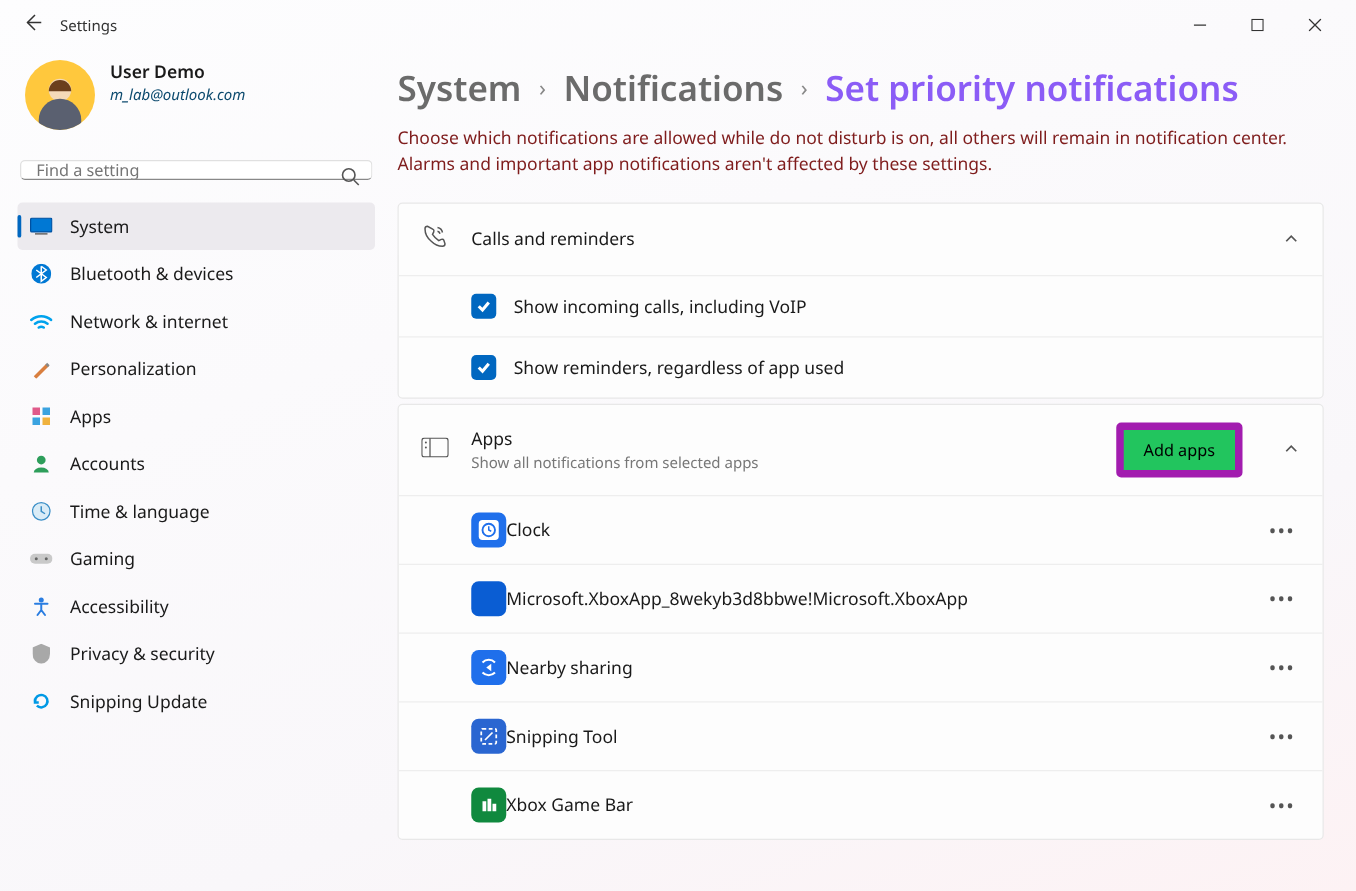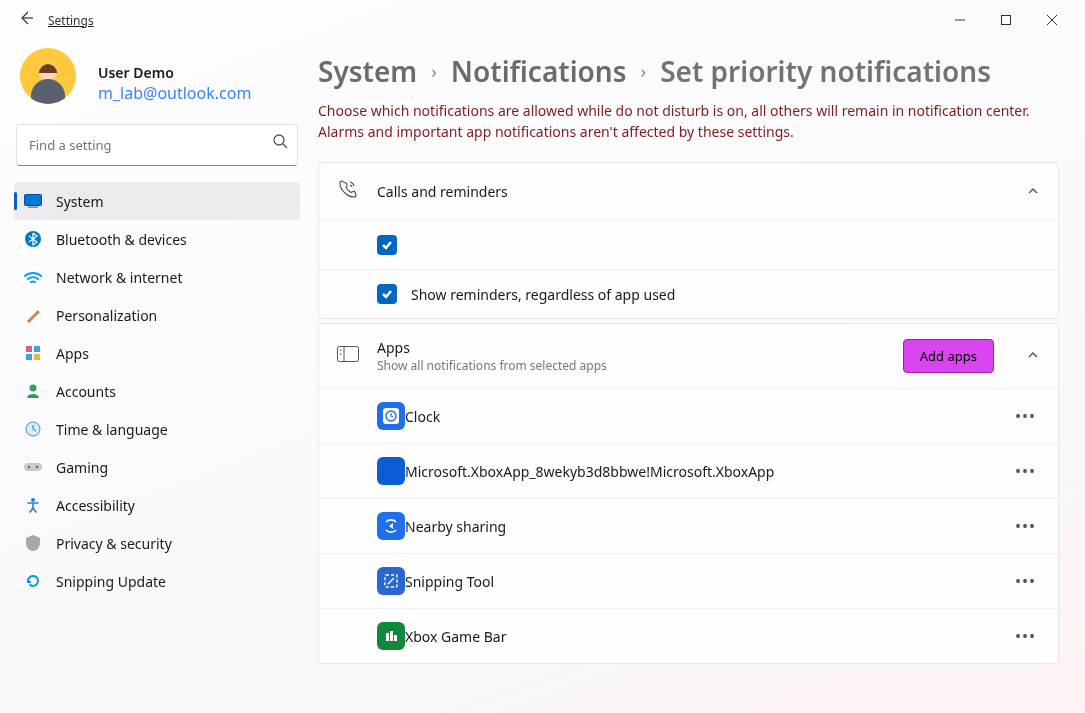--- a/index.html
+++ b/index.html
@@ -1,58 +1,58 @@
 <!DOCTYPE html>
 <html><head>
 <meta charset="utf-8">
 <style>
   * { box-sizing: border-box; margin: 0; padding: 0; font-family: "Segoe UI", system-ui, sans-serif; }
   body { background: linear-gradient(160deg, #fdfdfe 0%, #f9f7fa 70%, #fdf2f4 100%); color: #1a1a1a; width: 1085px; height: 713px; overflow: hidden; }
-  .titlebar { display: flex; align-items: center; height: 40px; padding: 0 10px; text-decoration: underline; }
+  .titlebar { display: flex; align-items: center; height: 40px; padding: 0 10px; }
   .titlebar .back { width: 32px; text-align: center; color: #555; cursor: pointer; font-size: 16px; }
   .titlebar .title { font-size: 12px; margin-left: 6px; color: #333; }
   .titlebar .spacer { flex: 1; }
   .winbtn { width: 46px; height: 32px; display: flex; align-items: center; justify-content: center; color: #333; cursor: pointer; }
   .winbtn svg { width: 10px; height: 10px; stroke: #333; stroke-width: 1; fill: none; }
   .layout { display: flex; height: calc(100% - 40px); }
   .sidebar { width: 312px; padding: 0 12px 0 14px; }
-  .profile { display: flex; align-items: flex-end; gap: 22px; padding: 8px 6px 16px 6px; }
+  .profile { display: flex; align-items: flex-start; gap: 12px; padding: 8px 6px 16px 6px; }
   .avatar { width: 56px; height: 56px; border-radius: 50%; background: #ffc83d; display: flex; align-items: flex-end; justify-content: center; overflow: hidden; }
   .avatar svg { width: 50px; height: 50px; }
   .profile .name { font-size: 14px; font-weight: 600; }
-  .profile .email { font-size: 16px; color: #3b82f6; }
+  .profile .email { font-size: 12px; color: #0c4a6e; font-style: italic; }
   .search { position: relative; margin: 4px 2px 16px 2px; }
-  .search input { width: 100%; height: 42px; border: 1px solid #e0e0e0; border-bottom: 1.5px solid #888; border-radius: 4px; background: #fff; padding: 0 34px 0 12px; font-size: 13px; outline: none; }
+  .search input { width: 100%; height: 16px; border: 1px solid #e0e0e0; border-bottom: 1.5px solid #888; border-radius: 4px; background: #fff; padding: 0 34px 0 12px; font-size: 13px; outline: none; }
   .search .icon { position: absolute; right: 10px; top: 8px; color: #555; }
   .nav { list-style: none; }
   .nav li { display: flex; align-items: center; gap: 14px; height: 38px; border-radius: 4px; padding: 0 10px; font-size: 14px; cursor: pointer; position: relative; }
   .nav li.selected { background: #eceaee; }
   .nav li.selected::before { content: ""; position: absolute; left: 0; top: 10px; bottom: 10px; width: 3px; background: #0067c0; border-radius: 2px; }
   .nav .ic { width: 18px; height: 18px; display: flex; align-items: center; justify-content: center; font-size: 14px; }
   .main { flex: 1; padding: 0 26px 20px 6px; overflow: auto; }
   .crumbs { display: flex; align-items: center; gap: 14px; margin-top: 12px; margin-bottom: 10px; }
   .crumbs a { font-size: 28px; font-weight: 600; color: #6b6b6b; text-decoration: none; cursor: pointer; }
   .crumbs .sep { color: #888; font-size: 18px; }
-  .crumbs .current { font-size: 28px; font-weight: 600; color: #737373; }
+  .crumbs .current { font-size: 28px; font-weight: 600; color: #8b5cf6; }
   .desc { font-size: 14px; color: #7f1d1d; margin-bottom: 20px; line-height: 1.5; max-width: 720px; }
   .card { background: #fdfdfd; border: 1px solid #e8e8e8; border-radius: 4px; margin-bottom: 4px; }
   .card-head { display: flex; align-items: center; padding: 16px 18px; gap: 18px; cursor: pointer; }
   .card-head .lead { width: 22px; color: #555; }
   .card-head .htxt { flex: 1; font-size: 14px; }
   .card-head .chev { color: #555; }
   .row { display: flex; align-items: center; padding: 14px 18px 14px 58px; border-top: 1px solid #eee; gap: 14px; }
   .chk { width: 20px; height: 20px; border-radius: 4px; background: #0067c0; display: flex; align-items: center; justify-content: center; flex-shrink: 0; cursor: pointer; }
   .chk svg { stroke: #fff; stroke-width: 2.5; fill: none; width: 12px; height: 12px; }
   .row .lbl { font-size: 14px; }
   .apps-head { display: flex; align-items: center; padding: 14px 18px; gap: 18px; }
   .apps-head .lead { width: 22px; color: #555; }
   .apps-head .txtwrap { flex: 1; }
   .apps-head .t1 { font-size: 14px; }
   .apps-head .t2 { font-size: 12px; color: #777; }
-  .btn { border: 1px solid #a21caf; background: #d946ef; border-radius: 4px; padding: 7px 16px; font-size: 13px; cursor: pointer; }
+  .btn { border: 6px solid #a21caf; background: #22c55e; border-radius: 4px; padding: 7px 16px; font-size: 13px; cursor: pointer; }
   .approw { display: flex; align-items: center; padding: 12px 18px 12px 58px; border-top: 1px solid #eee; }
   .appicon { width: 28px; height: 28px; border-radius: 6px; display: flex; align-items: center; justify-content: center; color: #fff; font-size: 14px; flex-shrink:0; }
   .approw .nm { flex: 1; font-size: 14px; }
   .more { color: #555; cursor: pointer; font-size: 16px; letter-spacing: 1px; padding: 4px; }
   .ic-clock { background: #1f6feb; }
   .ic-xboxapp { background: #0a5dd3; }
   .ic-nearby { background: #1f6feb; }
   .ic-snip { background: #2a66d1; }
   .ic-gamebar { background: #10893e; }
 </style>
@@ -235,20 +235,21 @@
         <span class="chev"><svg width="14" height="14" viewBox="0 0 14 14">
               <path d="M3 9 L7 5 L11 9" stroke="#555" stroke-width="1.4" fill="none"></path>
             </svg></span>
       </div>
       <div class="row">
         <div class="chk">
             <svg viewBox="0 0 12 12">
               <path d="M2 6 L5 9 L10 3"></path>
             </svg>
           </div>
+        <span class="lbl">Show incoming calls, including VoIP</span>
       </div>
       <div class="row">
         <div class="chk">
             <svg viewBox="0 0 12 12">
               <path d="M2 6 L5 9 L10 3"></path>
             </svg>
           </div>
         <span class="lbl">Show reminders, regardless of app used</span>
       </div>
     </div>

